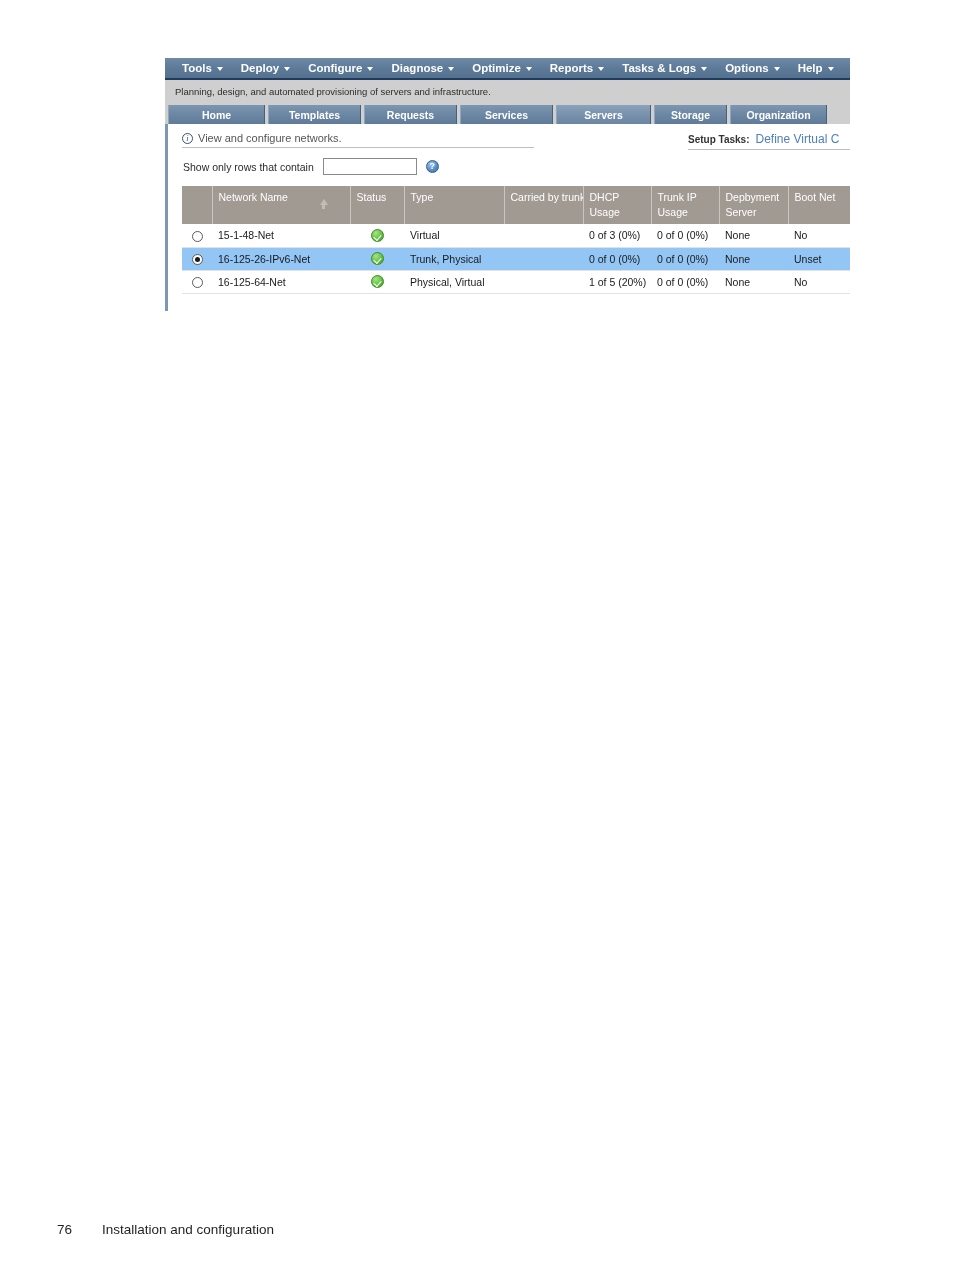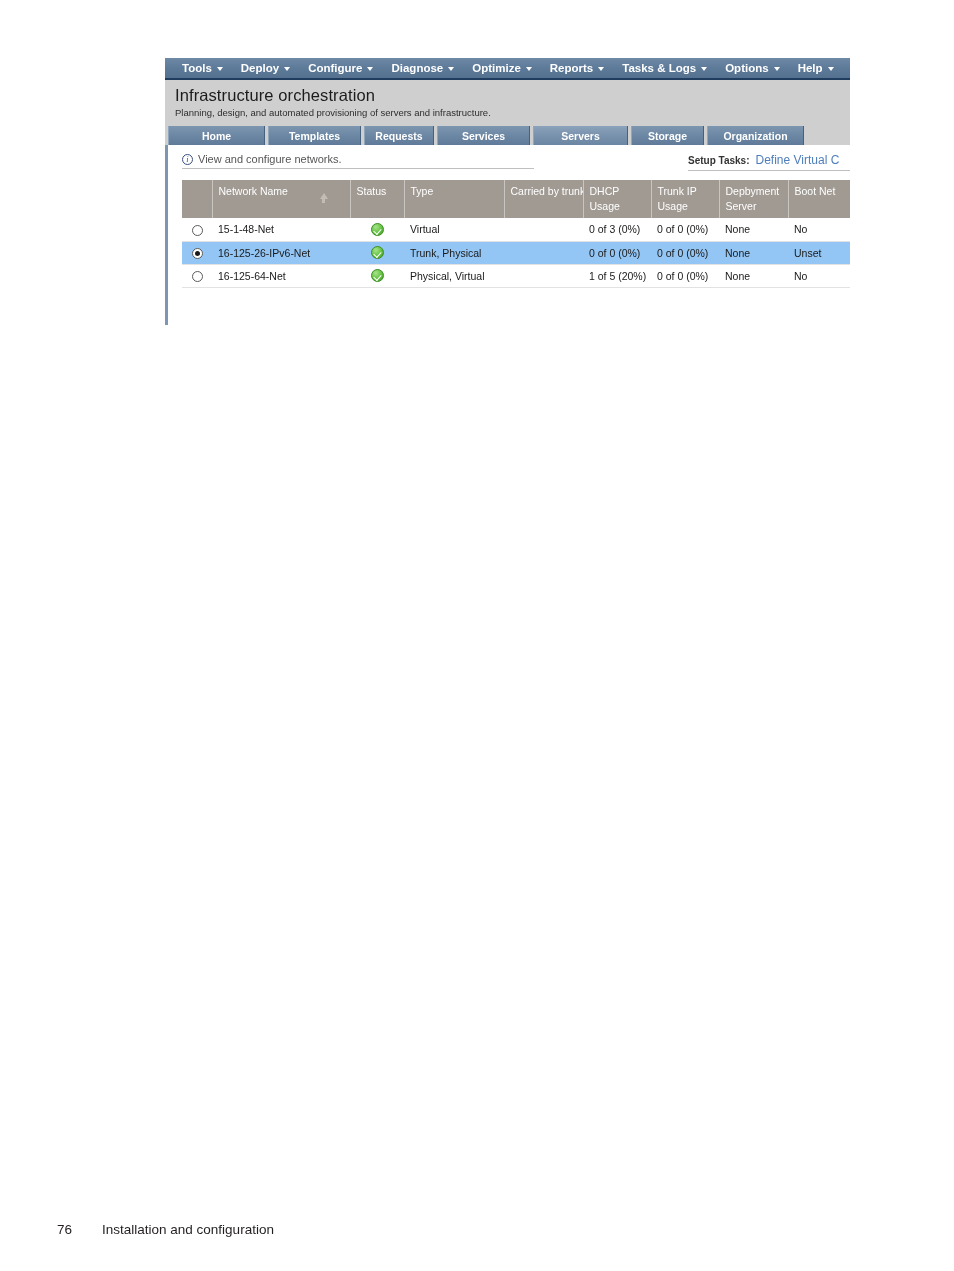--- a/index.html
+++ b/index.html
@@ -102,21 +102,21 @@
     border-right: 1px solid #44617f;
     box-sizing: border-box;
     cursor: default;
     white-space: nowrap;
   }
   .tab.active {
     background: linear-gradient(to bottom, #8ba2ba 0%, #7790ac 55%, #6b86a3 100%);
   }
   #tab-home       { width: 97px; }
   #tab-templates  { width: 93px; }
-  #tab-requests   { width: 70px; margin-top: 24px; }
+  #tab-requests   { width: 93px; margin-top: 24px; }
   #tab-services   { width: 93px; }
   #tab-servers    { width: 95px; }
   #tab-storage    { width: 73px; }
   #tab-organization { width: 97px; }
 
   
   #content-area {
     position: relative;
     background: #ffffff;
     border-left: 3px solid #7d97b3;
@@ -405,21 +405,20 @@
       <span>Options</span>
       <span class="caret-down"></span>
     </div>
     <div class="menu-item">
       <span>Help</span>
       <span class="caret-down"></span>
     </div>
   </div>
 
   <div id="title-band">
-    <h1 id="page-title">Infrastructure orchestration</h1>
     <div id="page-subtitle">Planning, design, and automated provisioning of servers and infrastructure.</div>
   </div>
 
   <div id="tab-strip">
     <div class="tab" id="tab-home">
       <span>Home</span>
     </div>
     <div class="tab" id="tab-templates">
       <span>Templates</span>
     </div>
@@ -447,20 +446,25 @@
         <span class="info-icon">i</span>
         <span id="info-text">View and configure networks.</span>
       </div>
     </div>
 
     <div id="setup-tasks">
       <span id="setup-tasks-label">Setup Tasks:</span>
       <a id="setup-tasks-link">Define Virtual C</a>
     </div>
 
+    <div id="filter-row">
+      <span id="filter-label">Show only rows that contain</span>
+      <input id="filter-input" type="text" placeholder="" style="">
+      <span class="help-icon">?</span>
+    </div>
 
     <div id="net-table-wrap">
       <table id="net-table">
         <colgroup>
           <col class="col-sel">
             <col class="col-name">
             <col class="col-stat">
             <col class="col-type">
           <col class="col-trunk">
             <col class="col-dhcp">

